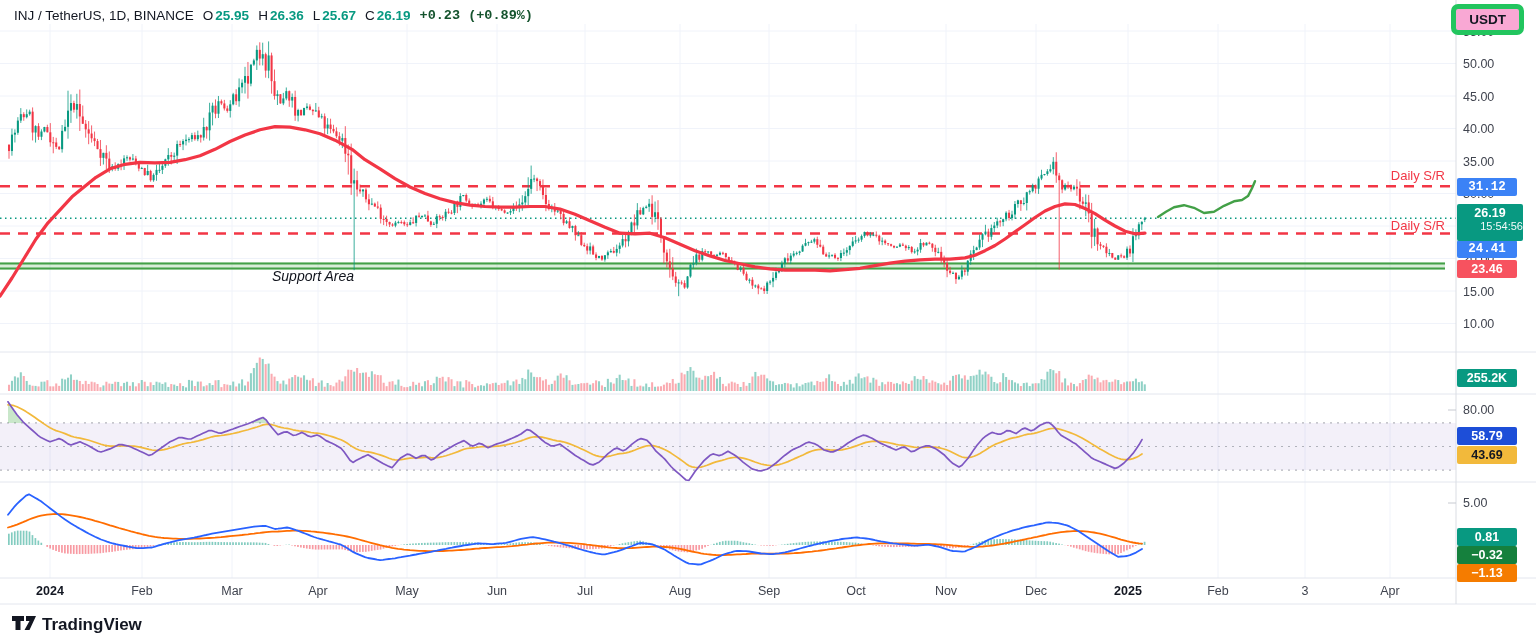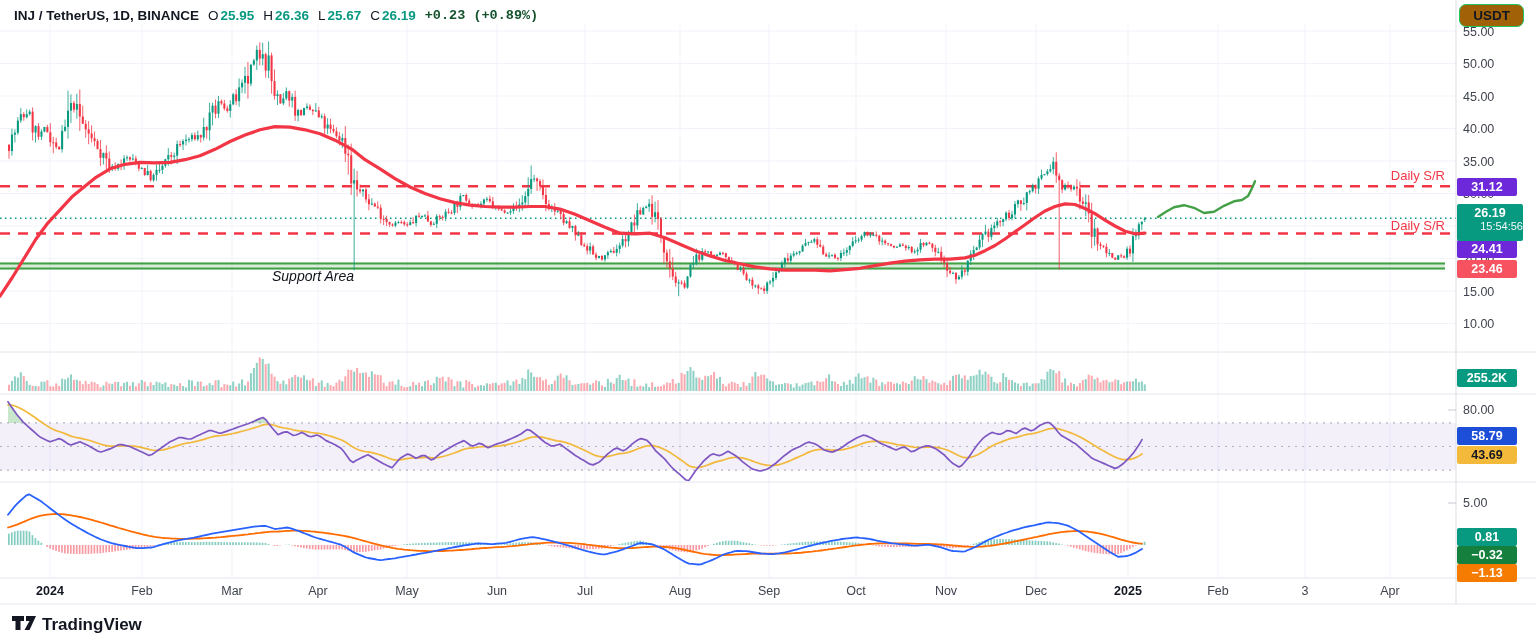--- a/index.html
+++ b/index.html
@@ -1,33 +1,33 @@
 <!DOCTYPE html>
 <html><head>
 <meta charset="utf-8">
 <style>
   html,body{margin:0;padding:0;background:#fff;}
   .stage{position:relative;width:1536px;height:644px;background:#ffffff;overflow:hidden;
          font-family:"Liberation Sans","DejaVu Sans",sans-serif;}
   #chart-svg{position:absolute;left:0;top:0;}
   .hdr{position:absolute;left:14px;top:8px;font-size:13.5px;color:#131722;z-index:20;
        display:flex;align-items:center;gap:9px;white-space:nowrap;}
-  .hdr .sym{font-weight:700;}
+  .hdr .sym{font-weight:400;}
   .hdr .ltr{color:#131722;}
   .hdr .val{color:#089981;font-weight:600;}
   .hdr .chg{color:#14532d;font-weight:600;font-family:Liberation Mono, monospace;}
   .grp{display:flex;gap:2px;}
-  .usdt-btn{position:absolute;right:12px;top:4px;z-index:30;background:#a16207;border:1px solid #22c55e;
+  .usdt-btn{position:absolute;right:12px;top:4px;z-index:30;background:#f9a8d4;border:5px solid #22c55e;
        border-radius:7px;padding:3px 13px;font-size:13.5px;font-weight:600;color:#131722;cursor:pointer;}
   .sr-text{position:absolute;right:91px;font-size:13px;font-weight:400;color:#f23645;z-index:12;}
   .support-text{position:absolute;left:272px;top:268px;font-size:14px;font-style:italic;font-weight:500;
        color:#10131c;z-index:12;}
   .plabel{position:absolute;left:1457px;width:60px;height:18px;border-radius:2px;z-index:25;
        color:#fff;font-size:12.5px;font-weight:700;display:flex;align-items:center;justify-content:center;}
-  .plabel.red{background:#6d28d9;}
+  .plabel.red{background:#3b82f6;font-family:Liberation Mono, monospace;}
   .plabel.pink{background:#f7525f;}
   .plabel.teal{background:#089981;text-align:right;}
   .plabel.purple{background:#1d4ed8;}
   .plabel.yellow{background:#f2b93b;color:#131722;text-align:center;}
   .plabel.blue{background:#15803d;}
   .plabel.orange{background:#f57c00;}
   .pblock{position:absolute;left:1457px;width:66px;height:37px;border-radius:2px;background:#089981;
        z-index:26;color:#fff;text-align:center;}
   .pblock .p1{font-size:12.5px;font-weight:700;margin-top:2px;}
   .pblock .p2{font-size:11px;font-weight:400;opacity:.95;text-align:right;}

